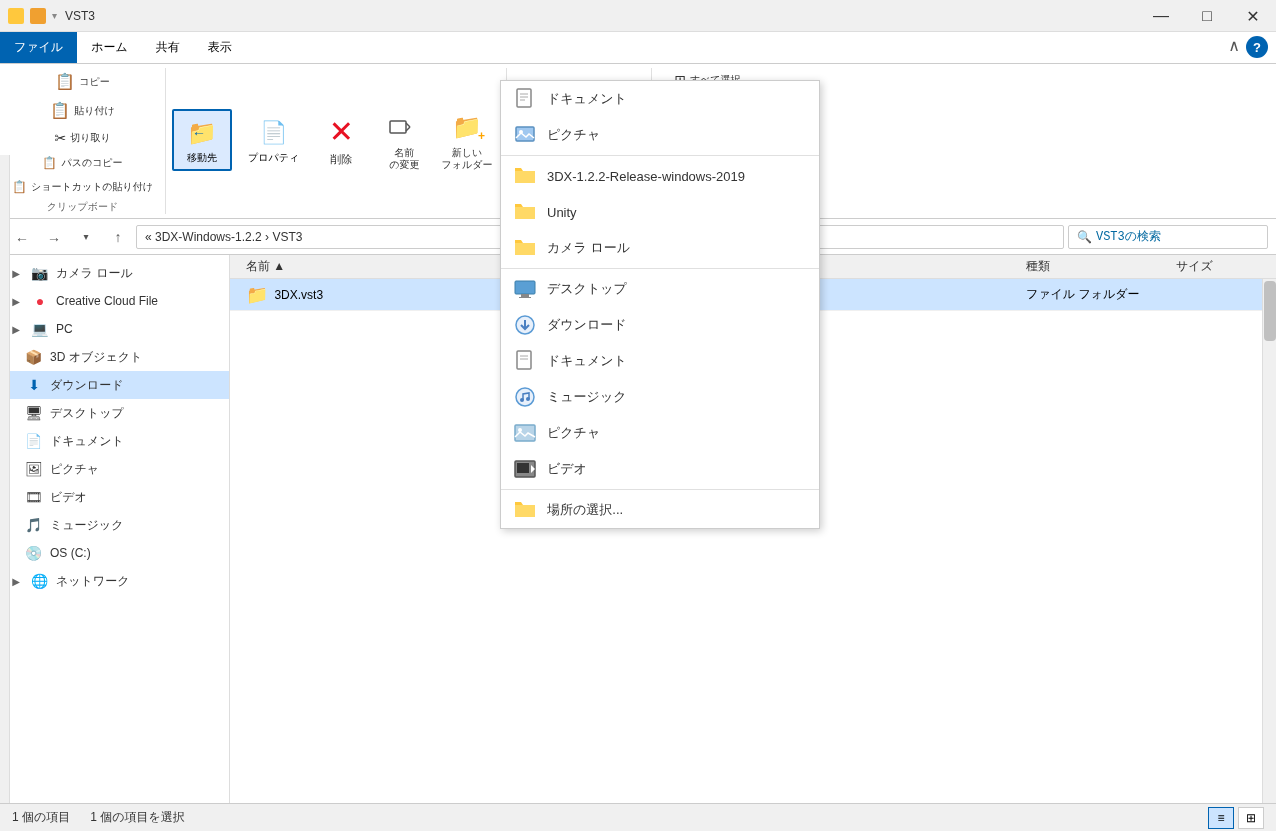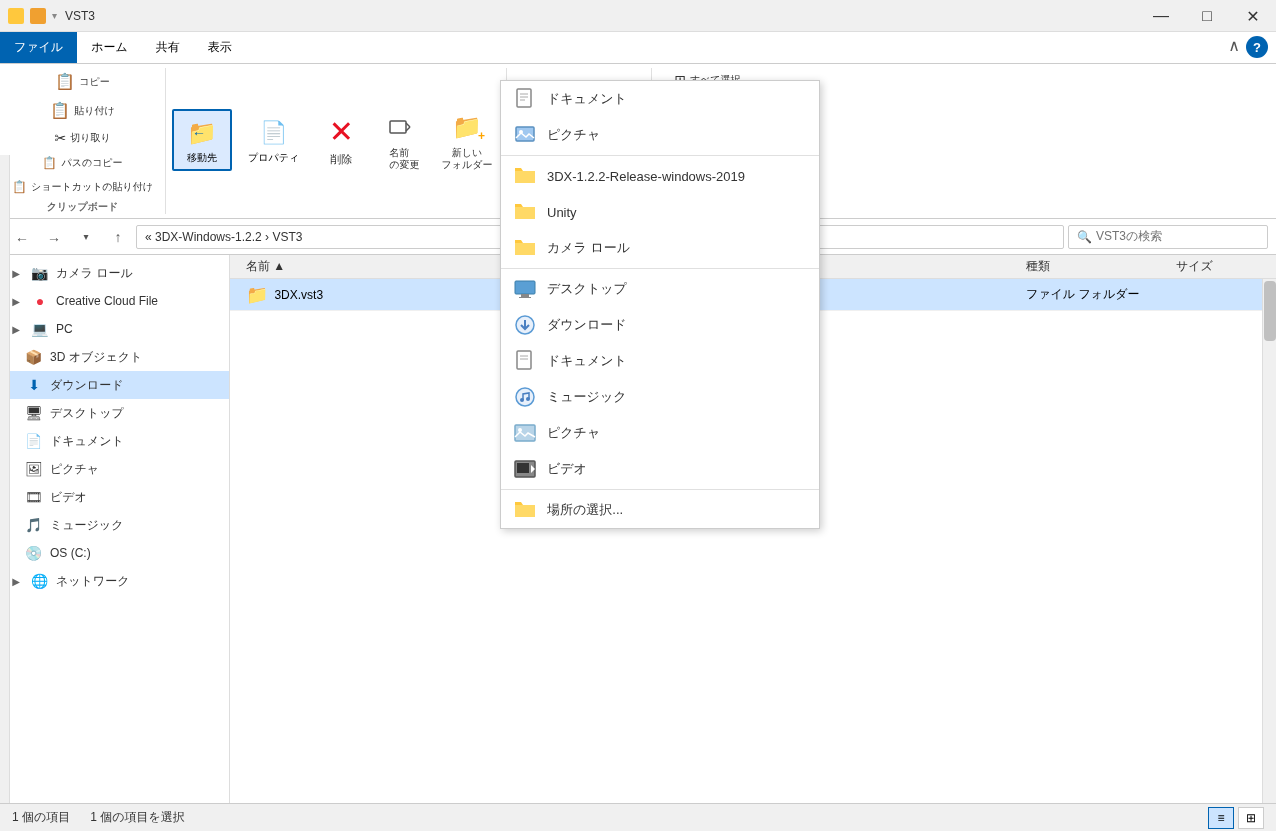--- a/index.html
+++ b/index.html
@@ -63,21 +63,21 @@
       padding: 0 6px;
       min-width: 60px;
     }
     .ribbon-group-inner {
       display: flex;
       flex: 1;
       align-items: center;
       gap: 2px;
     }
     .ribbon-group-label {
-      font-size: 10px; color: #666; margin-top: 2px; text-align: center; width: 100%; font-weight: bold;
+      font-size: 10px; color: #666; margin-top: 2px; text-align: center; width: 100%;
     }
     .ribbon-btn {
       display: flex; flex-direction: column; align-items: center; justify-content: center;
       padding: 4px 6px; cursor: pointer; border: none; background: none;
       border-radius: 2px; font-size: 10px; color: #333; min-width: 40px; gap: 2px;
     }
     .ribbon-btn-large {
       display: flex; flex-direction: column; align-items: center; justify-content: center;
       padding: 4px 8px; cursor: pointer; border: none; background: none;
       border-radius: 2px; font-size: 11px; color: #333; min-width: 48px; gap: 2px;
@@ -302,21 +302,21 @@
 
         <div style="display:flex;flex-direction:column;align-items:center;">
           <button class="ribbon-btn-large">
             <div style="width:36px;height:36px;display:flex;align-items:center;justify-content:center;">
               <svg width="28" height="28" viewBox="0 0 28 28">
                   <rect x="4" y="8" width="16" height="12" rx="1" fill="none" stroke="#555" stroke-width="1.5"></rect>
                   <line x1="20" y1="10" x2="24" y2="14" stroke="#555" stroke-width="1.5"></line>
                   <line x1="24" y1="14" x2="20" y2="18" stroke="#555" stroke-width="1.5"></line>
                 </svg>
             </div>
-            <span style="font-size:10px;text-align:left;line-height:1.2;margin-left:8px;">名前<br>の変更</span>
+            <span style="font-size:10px;text-align:center;line-height:1.2;margin-left:8px;">名前<br>の変更</span>
           </button>
         </div>
 
         <div style="display:flex;flex-direction:column;align-items:center;">
           <button class="ribbon-btn-large">
             <div style="width:36px;height:36px;display:flex;align-items:center;justify-content:center;position:relative;">
               <span style="font-size:24px;color:#FFC83D;">📁</span>
               <span style="position:absolute;bottom:2px;right:0px;font-size:12px;color:#ffa500;font-weight:bold;">+</span>
             </div>
             <span style="font-size:10px;text-align:center;line-height:1.2;">新しい<br>フォルダー</span>
@@ -378,21 +378,21 @@
 <div class="nav-bar">
   <button class="nav-btn">←</button>
   <button class="nav-btn">→</button>
   <button class="nav-btn" style="font-size:10px;">▾</button>
   <button class="nav-btn">↑</button>
   <div class="breadcrumb-bar">
     <span>« 3DX-Windows-1.2.2  ›  VST3</span>
   </div>
   <div class="search-bar">
     <span style="margin-right:4px;">🔍</span>
-    <span style="color:#737373;">VST3の検索</span>
+    <span style="color:#0369a1;font-family:Liberation Mono, monospace;">VST3の検索</span>
   </div>
 </div>
 
 <div class="main-area">
 
   <div class="sidebar">
     <div class="sidebar-item">
       <span class="expand-btn">▶</span>
       <span class="sidebar-icon">📷</span>
       <span>カメラ ロール</span>

